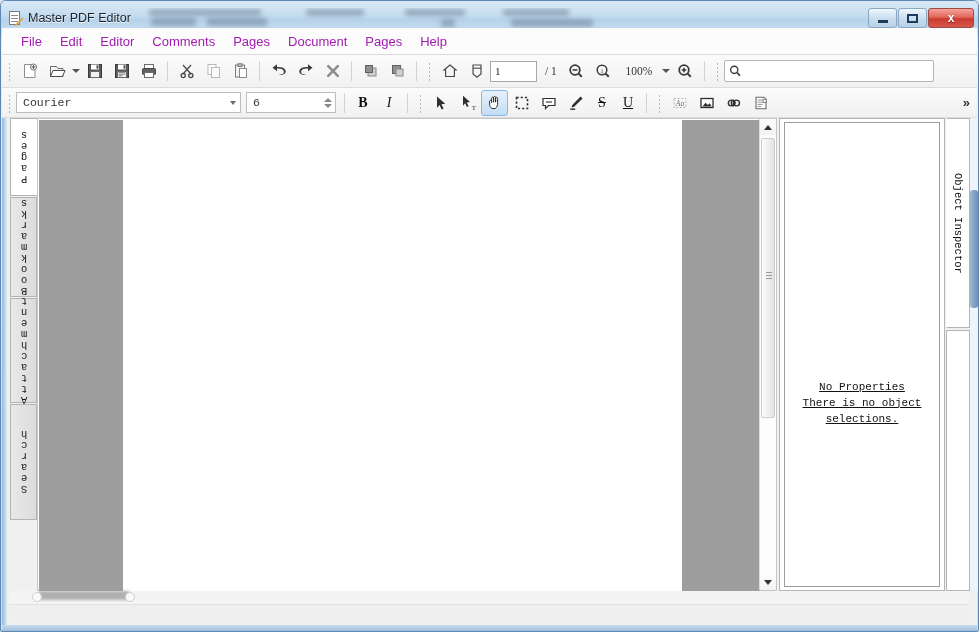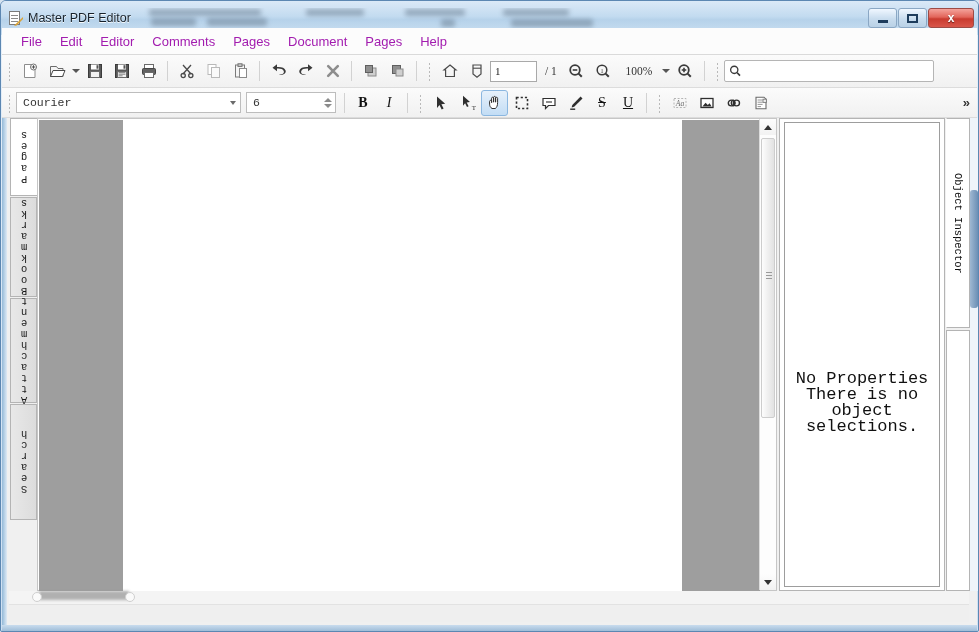--- a/index.html
+++ b/index.html
@@ -232,22 +232,23 @@
     position:absolute; left:777px; top:0px; width:166px; height:473px;
     background:#fff; border:1px solid #b4b4b4;
   }
   .insp-inner {
     position:absolute; left:4px; top:3px; right:4px; bottom:3px;
     border:1px solid #9d9d9d; background:#fff;
     display:flex; align-items:center; justify-content:center;
   }
   .insp-msg {
     text-align:center; font-family:"Liberation Mono", monospace;
-    font-size:17px; color:#111; line-height:16px; white-space:pre-line;
+    font-size:11px; color:#111; line-height:16px; white-space:pre-line;
     margin-top:96px;
+    text-decoration:underline;
   }
   .rtabs { position:absolute; left:944px; top:0px; width:24px; height:210px; }
   .rtab {
     position:absolute; left:0; top:0; width:24px; height:210px;
     background:#fff; border:1px solid #b4b4b4; border-left-color:#fff;
     display:flex; align-items:center; justify-content:center;
   }
   .rtab .lbl {
     writing-mode:vertical-lr;
     font-family:"Liberation Mono", monospace; font-size:10.5px; color:#111;

